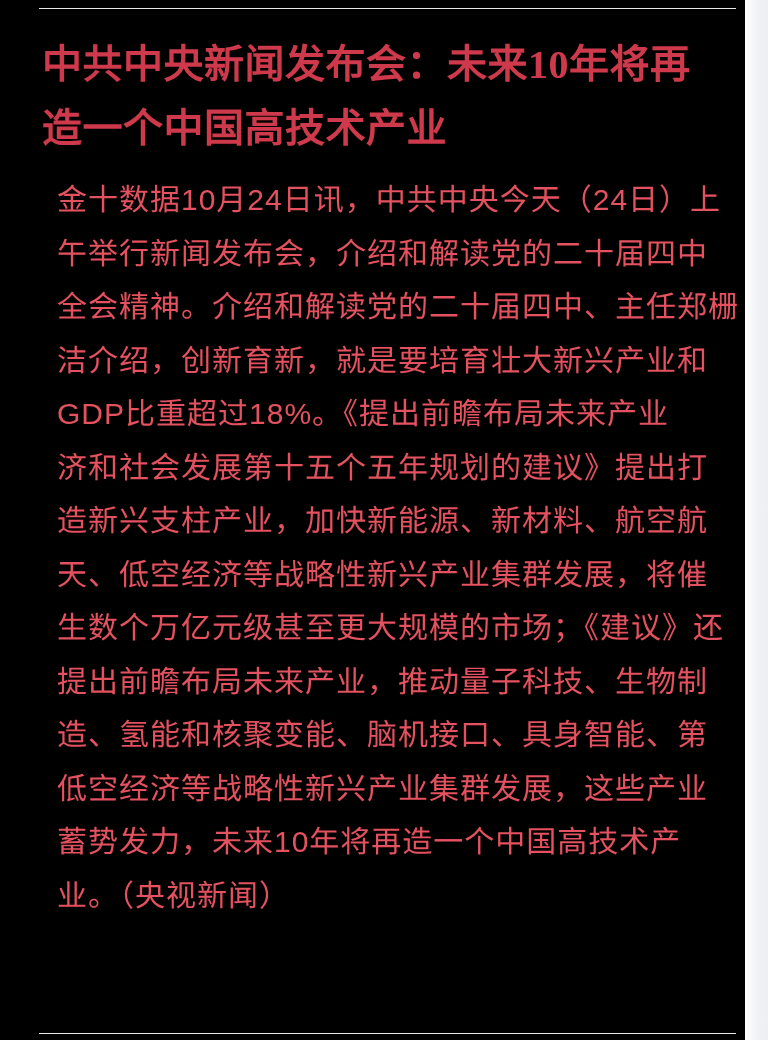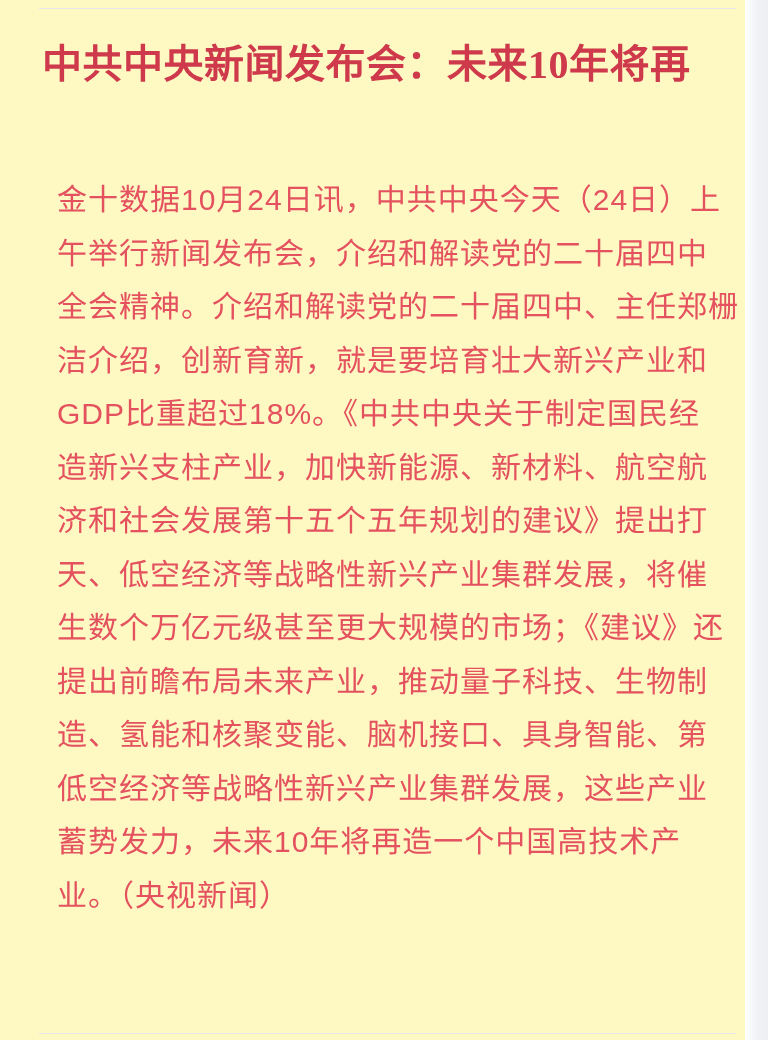--- a/index.html
+++ b/index.html
@@ -1,20 +1,20 @@
 <!DOCTYPE html>
 <html lang="zh-CN"><head>
 <meta charset="utf-8">
 <style>
   html, body { margin: 0; padding: 0; background: #ffffff; }
   .page {
     position: relative;
     width: 768px;
     height: 1040px;
-    background: #fef9c3;
+    background: #000000;
     overflow: hidden;
     font-family: "Liberation Sans", "DejaVu Sans", sans-serif;
   }
   .divider {
     position: absolute;
     left: 39px;
     width: 697px;
     height: 1px;
     background: #e8e8e8;
   }
@@ -55,30 +55,31 @@
 </style>
 </head>
 <body>
 
 <div class="page">
 
   <div class="divider top"></div>
 
   <h1 class="title" style="color: rgb(206, 58, 75);">
     <span class="title-line">中共中央新闻发布会：未来10年将再</span>
+    <span class="title-line">造一个中国高技术产业</span>
   </h1>
 
   <div class="body-text" style="color: rgb(228, 81, 95);">
     <span class="body-line">金十数据10月24日讯，中共中央今天（24日）上</span>
     <span class="body-line">午举行新闻发布会，介绍和解读党的二十届四中</span>
     <span class="body-line">全会精神。介绍和解读党的二十届四中、主任郑栅</span>
     <span class="body-line">洁介绍，创新育新，就是要培育壮大新兴产业和</span>
-    <span class="body-line">GDP比重超过18%。《中共中央关于制定国民经</span>
+    <span class="body-line">GDP比重超过18%。《提出前瞻布局未来产业</span>
+    <span class="body-line">济和社会发展第十五个五年规划的建议》提出打</span>
     <span class="body-line">造新兴支柱产业，加快新能源、新材料、航空航</span>
-    <span class="body-line">济和社会发展第十五个五年规划的建议》提出打</span>
     <span class="body-line">天、低空经济等战略性新兴产业集群发展，将催</span>
     <span class="body-line">生数个万亿元级甚至更大规模的市场；《建议》还</span>
     <span class="body-line">提出前瞻布局未来产业，推动量子科技、生物制</span>
     <span class="body-line">造、氢能和核聚变能、脑机接口、具身智能、第</span>
     <span class="body-line">低空经济等战略性新兴产业集群发展，这些产业</span>
     <span class="body-line">蓄势发力，未来10年将再造一个中国高技术产</span>
     <span class="body-line">业。（央视新闻）</span>
   </div>
 
   <div class="divider bottom"></div>

